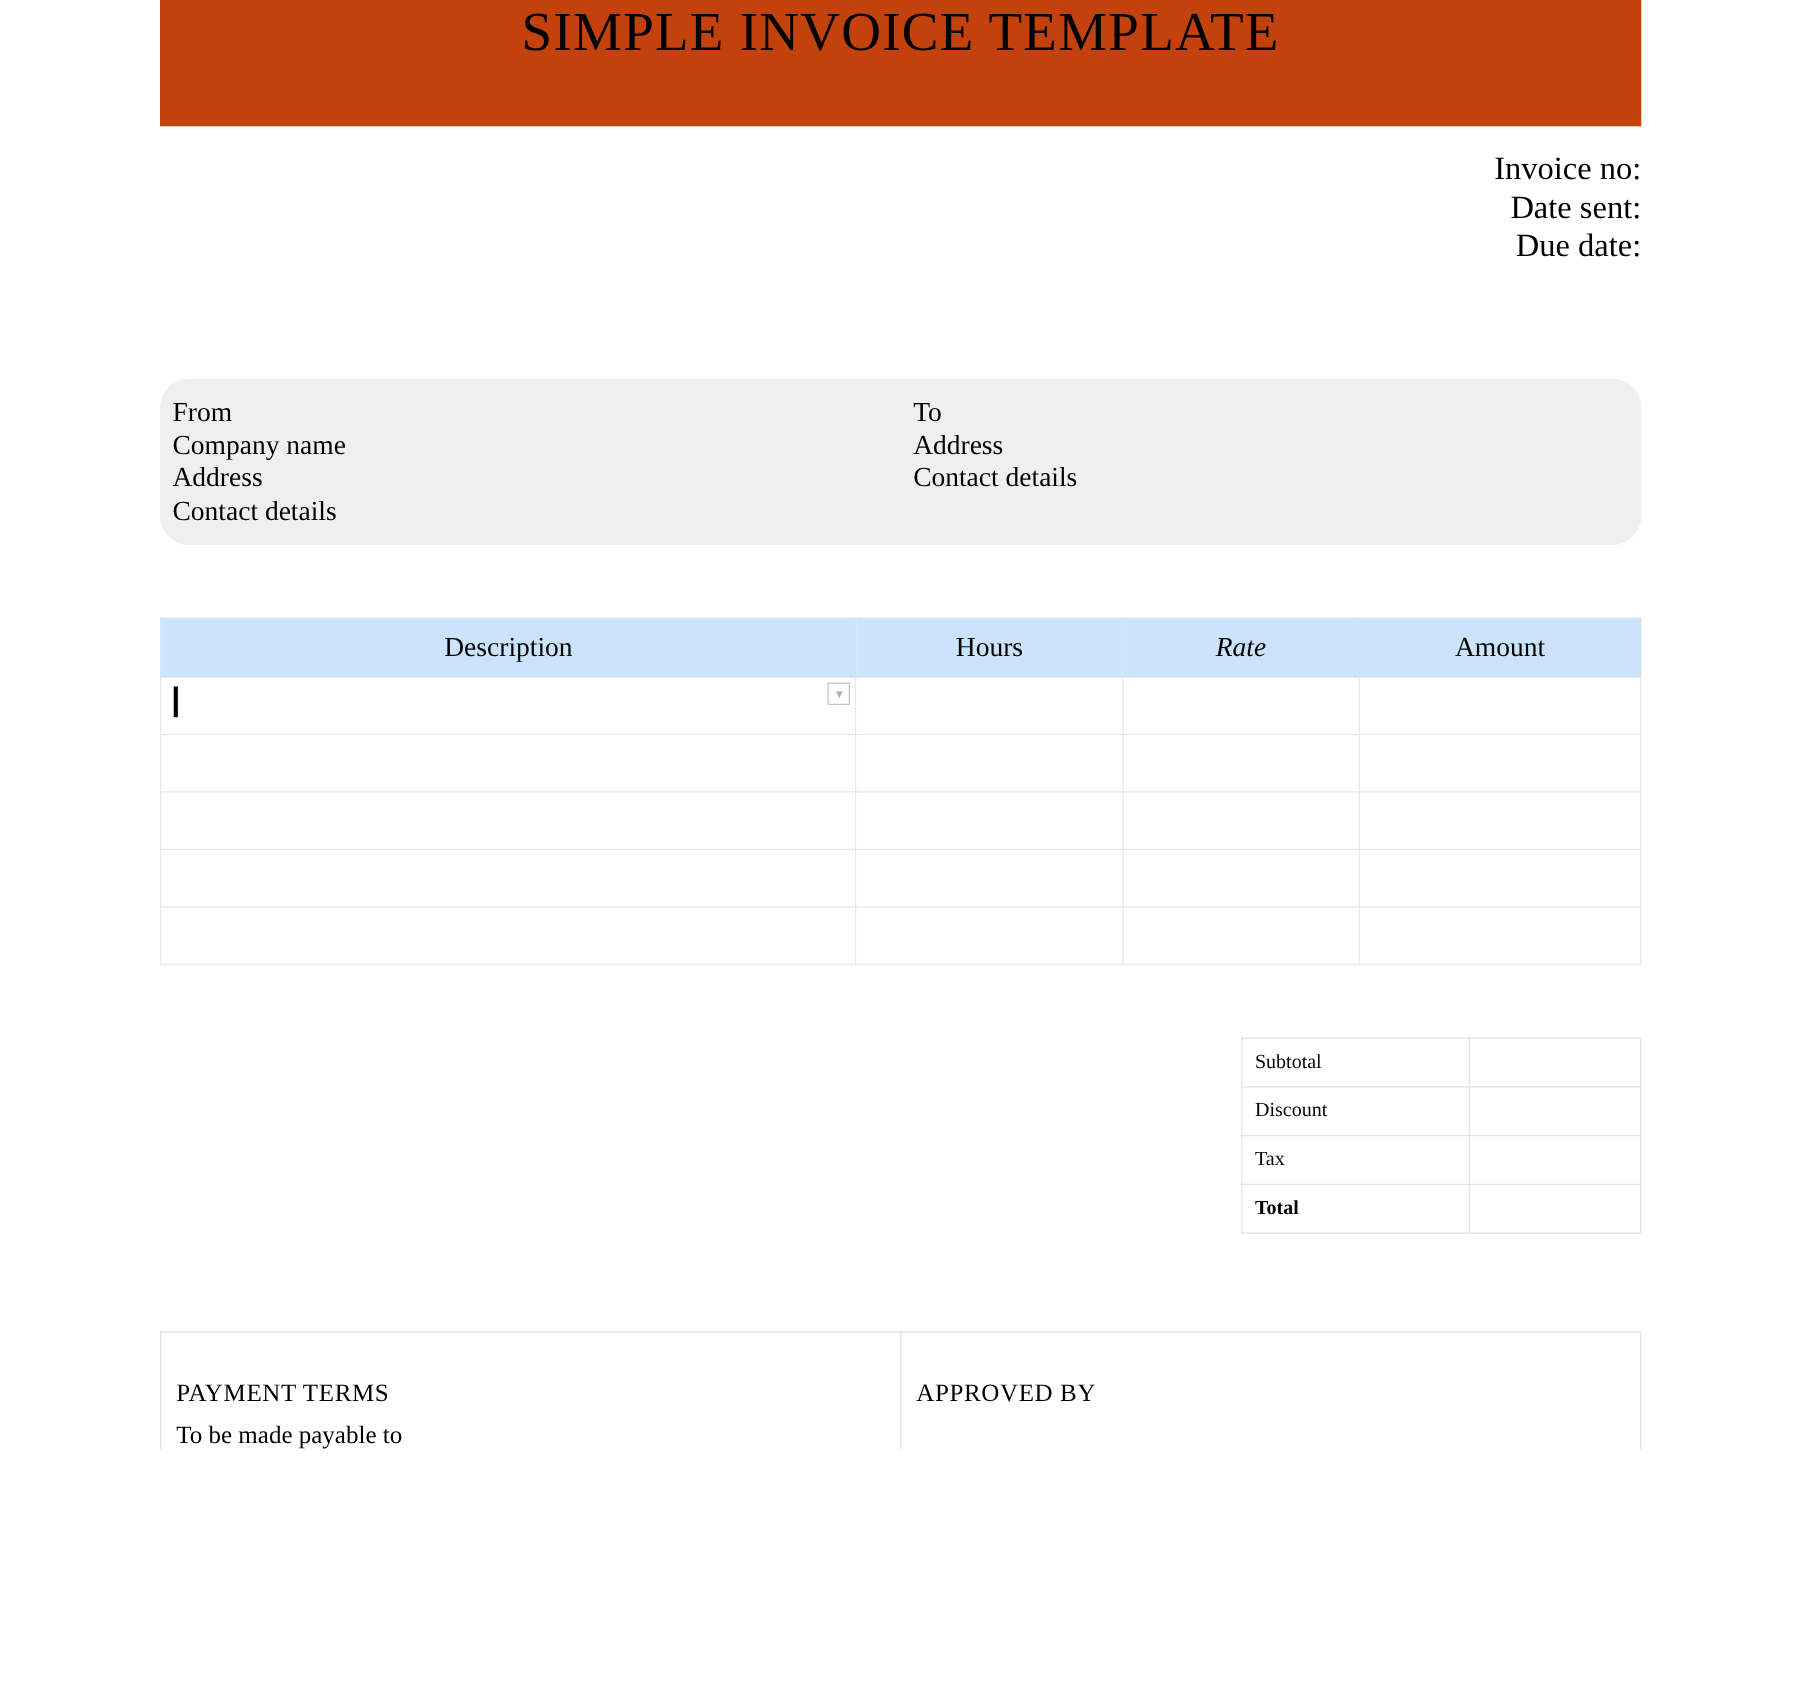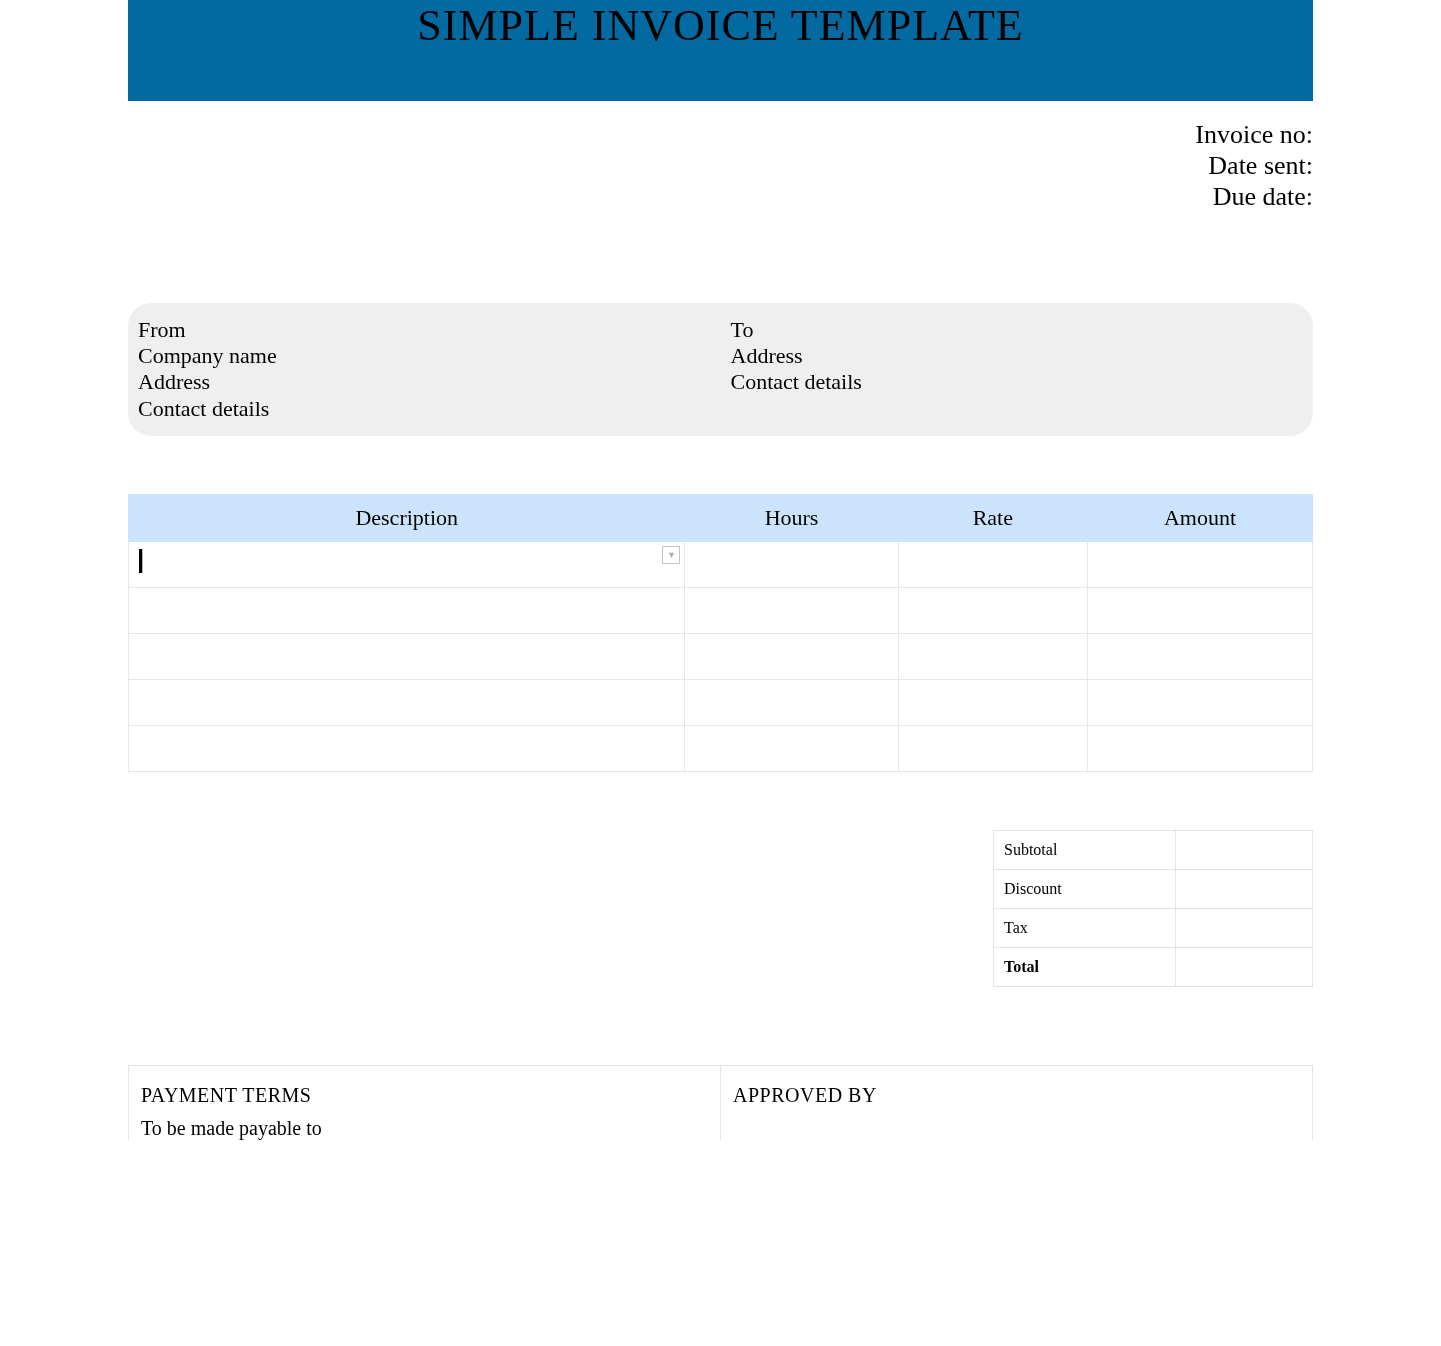--- a/index.html
+++ b/index.html
@@ -8,21 +8,21 @@
       background: #fff;
       color: #000;
       padding: 0;
     }
     .container {
       width: 1441px;
       margin: 0 auto;
       padding: 0 128px;
     }
     .title-bar {
-      background: #0369a1;
+      background: #c2410c;
       text-align: center;
       padding: 0 20px 50px 20px;
       font-size: 44px;
       letter-spacing: 1px;
       font-weight: normal;
     }
     .meta-block {
       text-align: right;
       margin-top: 18px;
       font-size: 26px;
@@ -49,21 +49,21 @@
     .items-table th {
       background: #cce4fb;
       font-weight: normal;
       font-size: 22px;
       padding: 10px 8px;
       border: 1px solid #cce4fb;
       text-align: center;
     }
     .items-table th.col-desc   { width: 47%; }
     .items-table th.col-hours  { width: 18%; }
-    .items-table th.col-rate   { width: 16%; }
+    .items-table th.col-rate   { width: 16%; font-style: italic; }
     .items-table th.col-amount { width: 19%; }
     .items-table td {
       border: 1px solid #e7e7e7;
       height: 46px;
       padding: 4px 8px;
       font-size: 22px;
       vertical-align: top;
       position: relative;
     }
     .cursor-cell { position: relative; }
@@ -110,20 +110,21 @@
       padding: 18px 12px 0 12px;
       border-top: 1px solid #e2e2e2;
       border-left: 1px solid #e2e2e2;
     }
     .footer > div:last-child { border-right: 1px solid #e2e2e2; }
     .footer h4 {
       font-size: 20px;
       font-weight: normal;
       letter-spacing: 0.5px;
       margin-bottom: 10px;
+      margin-top: 20px;
     }
     .footer p {
       font-size: 20px;
     }
   </style>
 </head>
 <body>
 
 <div class="container">
 

